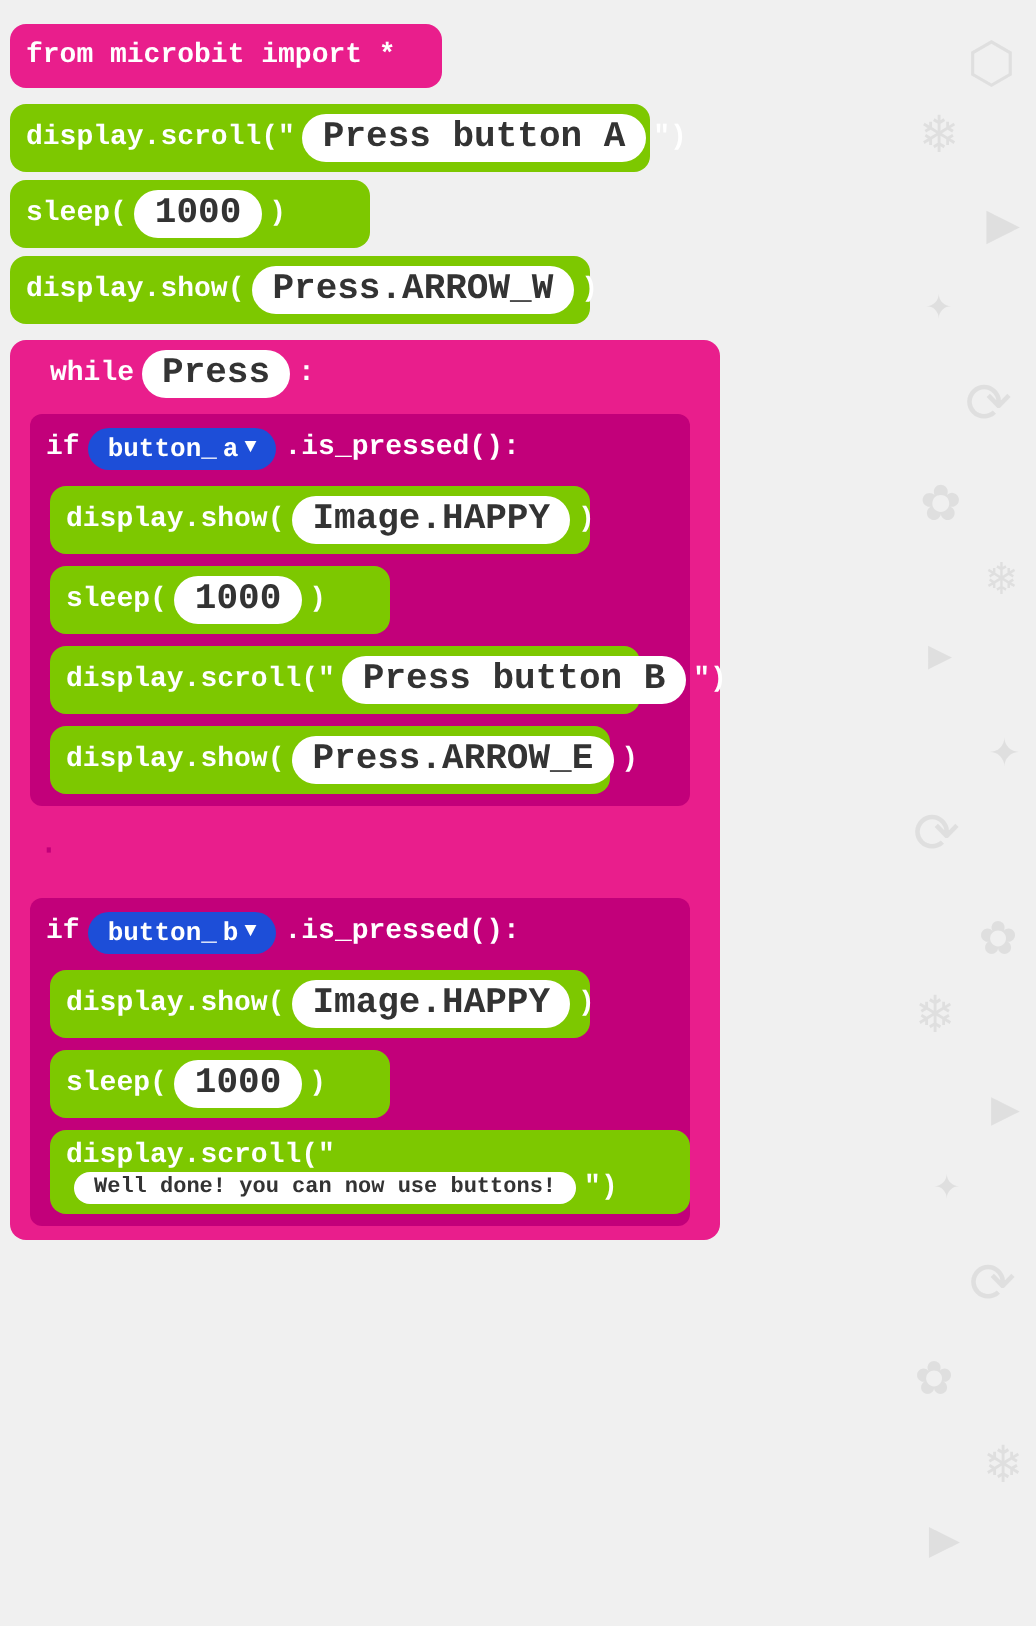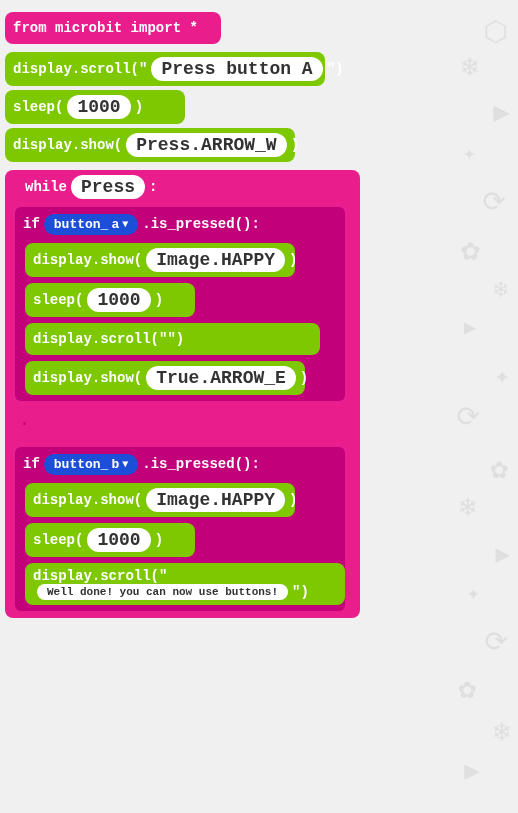--- a/index.html
+++ b/index.html
@@ -231,26 +231,27 @@
           </div>
 
           <div class="block block-green" style="width:170px; border-radius:8px;">
             <span class="code-text">sleep(</span>
             <span class="pill">1000</span>
             <span class="code-text">  )</span>
           </div>
 
           <div class="block block-green" style="width:295px; border-radius:8px;">
             <span class="code-text">display.scroll("</span>
+            <span class="pill">Press button B</span>
             <span class="code-text">  ")</span>
           </div>
 
           <div class="block block-green" style="width:280px; border-radius:8px;">
             <span class="code-text">display.show(</span>
-            <span class="pill">True.ARROW_E</span>
+            <span class="pill">Press.ARROW_E</span>
             <span class="code-text">  )</span>
           </div>
 
         </div>
       </div>
 
       <div class="gap"></div>
 
       <div style="padding-left:4px; color: #c2007a; font-size:18px; margin: 2px 0;">·</div>
 

